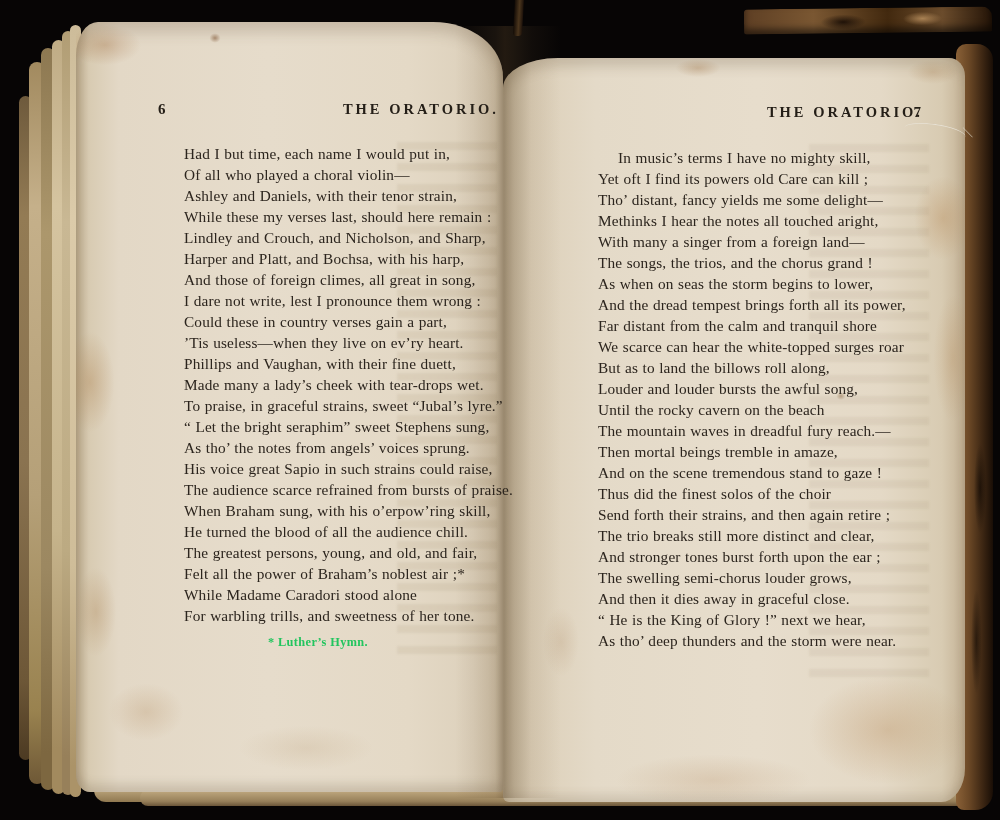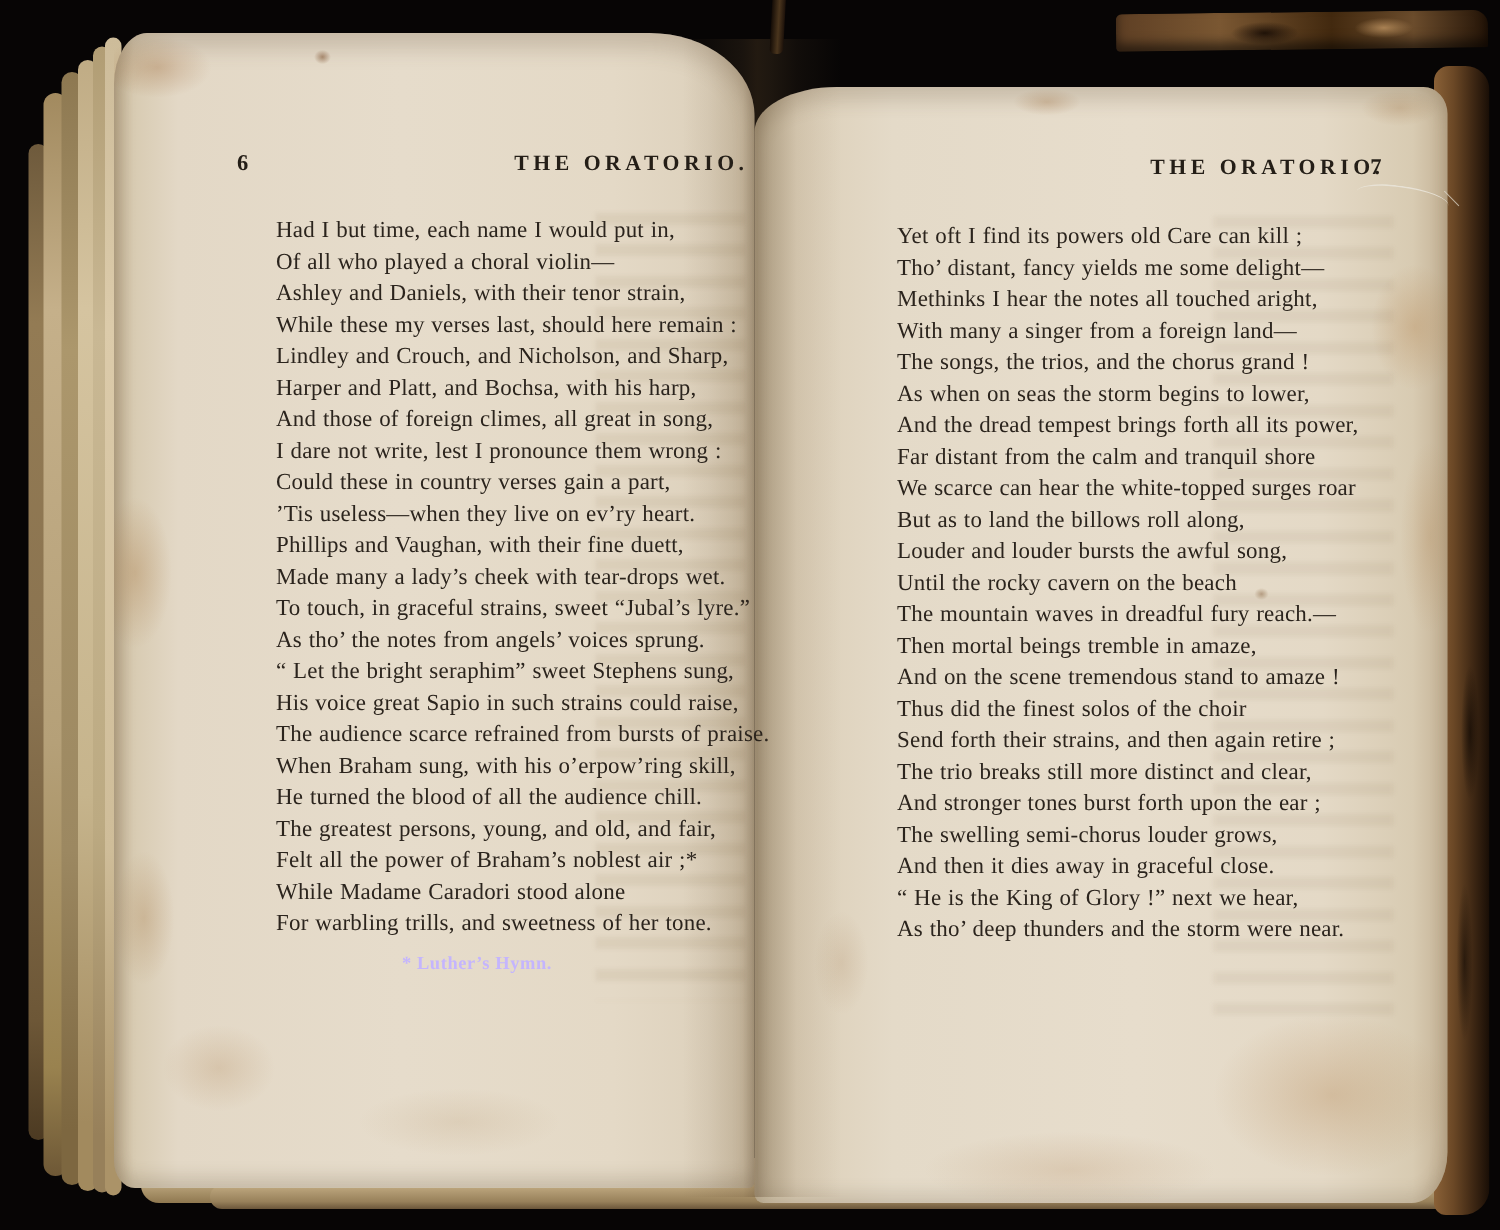--- a/index.html
+++ b/index.html
@@ -137,21 +137,21 @@
   .pagehead .pnum{position:absolute;top:0;font-size:15px;letter-spacing:0;}
   .pnum-left{left:21px;}
   .pnum-right{right:2px;}
   .pagehead .rtitle{display:block;text-align:right;}
   .poem{margin-top:18px;font-size:15.3px;line-height:21px;letter-spacing:.15px;
     word-spacing:.5px;white-space:nowrap;}
   .tb-right .poem{margin-top:19px;}
   .poem-line{height:21px;margin-left:47px;}
   .poem-line.indent{padding-left:20px;}
   .footnote{margin-top:9px;text-align:center;font-weight:bold;font-size:12.3px;
-    letter-spacing:.4px;color:#c4b5fd;}
+    letter-spacing:.4px;color:#22c55e;}
 </style>
 </head>
 <body>
 
 <div class="scene">
 
   <div class="damage-top-right"></div>
   <div class="cord"></div>
   <div class="thread"></div>
 
@@ -187,56 +187,57 @@
         <div class="poem-line">Ashley and Daniels, with their tenor strain,</div>
         <div class="poem-line">While these my verses last, should here remain :</div>
         <div class="poem-line">Lindley and Crouch, and Nicholson, and Sharp,</div>
         <div class="poem-line">Harper and Platt, and Bochsa, with his harp,</div>
         <div class="poem-line">And those of foreign climes, all great in song,</div>
         <div class="poem-line">I dare not write, lest I pronounce them wrong :</div>
         <div class="poem-line">Could these in country verses gain a part,</div>
         <div class="poem-line">’Tis useless—when they live on ev’ry heart.</div>
         <div class="poem-line">Phillips and Vaughan, with their fine duett,</div>
         <div class="poem-line">Made many a lady’s cheek with tear-drops wet.</div>
-        <div class="poem-line">To touch, in graceful strains, sweet “Jubal’s lyre.”</div>
+        <div class="poem-line">To praise, in graceful strains, sweet “Jubal’s lyre.”</div>
+        <div class="poem-line">“ Let the bright seraphim” sweet Stephens sung,</div>
         <div class="poem-line">As tho’ the notes from angels’ voices sprung.</div>
-        <div class="poem-line">“ Let the bright seraphim” sweet Stephens sung,</div>
         <div class="poem-line">His voice great Sapio in such strains could raise,</div>
         <div class="poem-line">The audience scarce refrained from bursts of praise.</div>
         <div class="poem-line">When Braham sung, with his o’erpow’ring skill,</div>
         <div class="poem-line">He turned the blood of all the audience chill.</div>
         <div class="poem-line">The greatest persons, young, and old, and fair,</div>
         <div class="poem-line">Felt all the power of Braham’s noblest air ;*</div>
         <div class="poem-line">While Madame Caradori stood alone</div>
         <div class="poem-line">For warbling trills, and sweetness of her tone.</div>
       </div>
     <div class="footnote">* Luther’s Hymn.</div>
   </div>
 
   <div class="textblock tb-right">
     <div class="pagehead">
       <span class="rtitle">THE ORATORIO.</span>
       <span class="pnum pnum-right">7</span>
     </div>
     <div class="poem">
+        <div class="poem-line indent">In music’s terms I have no mighty skill,</div>
         <div class="poem-line">Yet oft I find its powers old Care can kill ;</div>
         <div class="poem-line">Tho’ distant, fancy yields me some delight—</div>
         <div class="poem-line">Methinks I hear the notes all touched aright,</div>
         <div class="poem-line">With many a singer from a foreign land—</div>
         <div class="poem-line">The songs, the trios, and the chorus grand !</div>
         <div class="poem-line">As when on seas the storm begins to lower,</div>
         <div class="poem-line">And the dread tempest brings forth all its power,</div>
         <div class="poem-line">Far distant from the calm and tranquil shore</div>
         <div class="poem-line">We scarce can hear the white-topped surges roar</div>
         <div class="poem-line">But as to land the billows roll along,</div>
         <div class="poem-line">Louder and louder bursts the awful song,</div>
         <div class="poem-line">Until the rocky cavern on the beach</div>
         <div class="poem-line">The mountain waves in dreadful fury reach.—</div>
         <div class="poem-line">Then mortal beings tremble in amaze,</div>
-        <div class="poem-line">And on the scene tremendous stand to amaze !</div>
+        <div class="poem-line">And on the scene tremendous stand to gaze !</div>
         <div class="poem-line">Thus did the finest solos of the choir</div>
         <div class="poem-line">Send forth their strains, and then again retire ;</div>
         <div class="poem-line">The trio breaks still more distinct and clear,</div>
         <div class="poem-line">And stronger tones burst forth upon the ear ;</div>
         <div class="poem-line">The swelling semi-chorus louder grows,</div>
         <div class="poem-line">And then it dies away in graceful close.</div>
         <div class="poem-line">“ He is the King of Glory !” next we hear,</div>
         <div class="poem-line">As tho’ deep thunders and the storm were near.</div>
       </div>
   </div>

